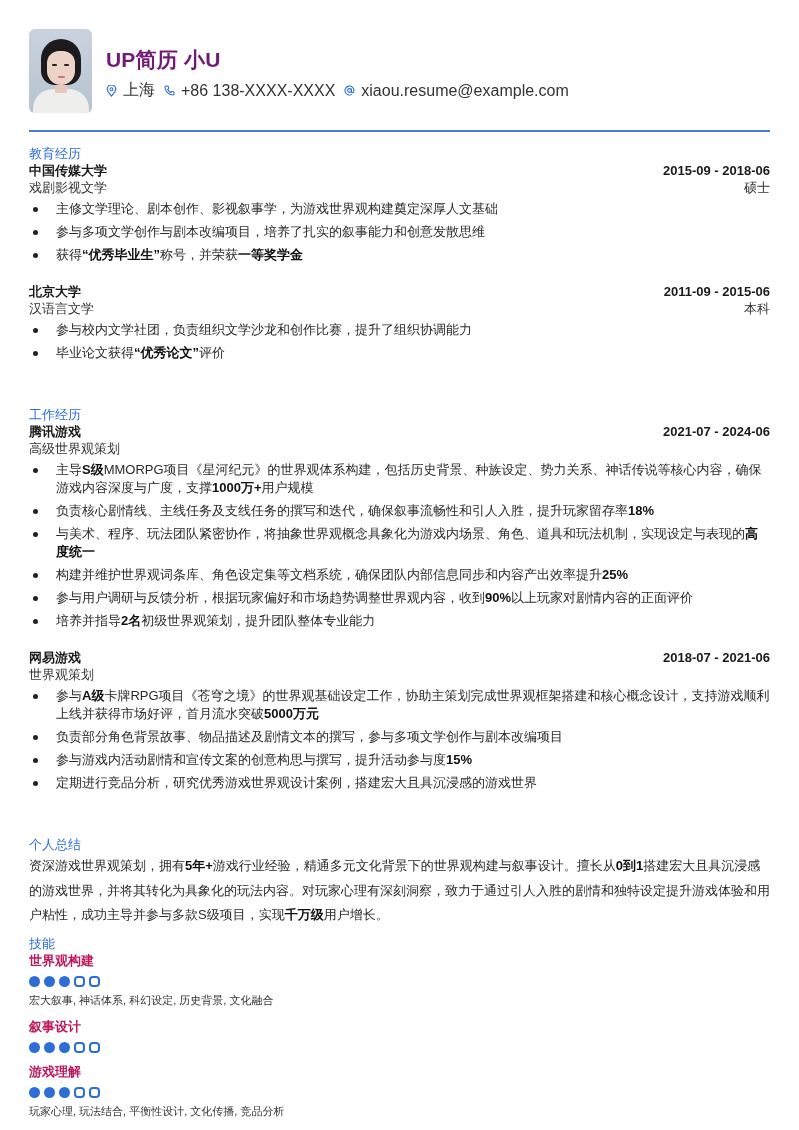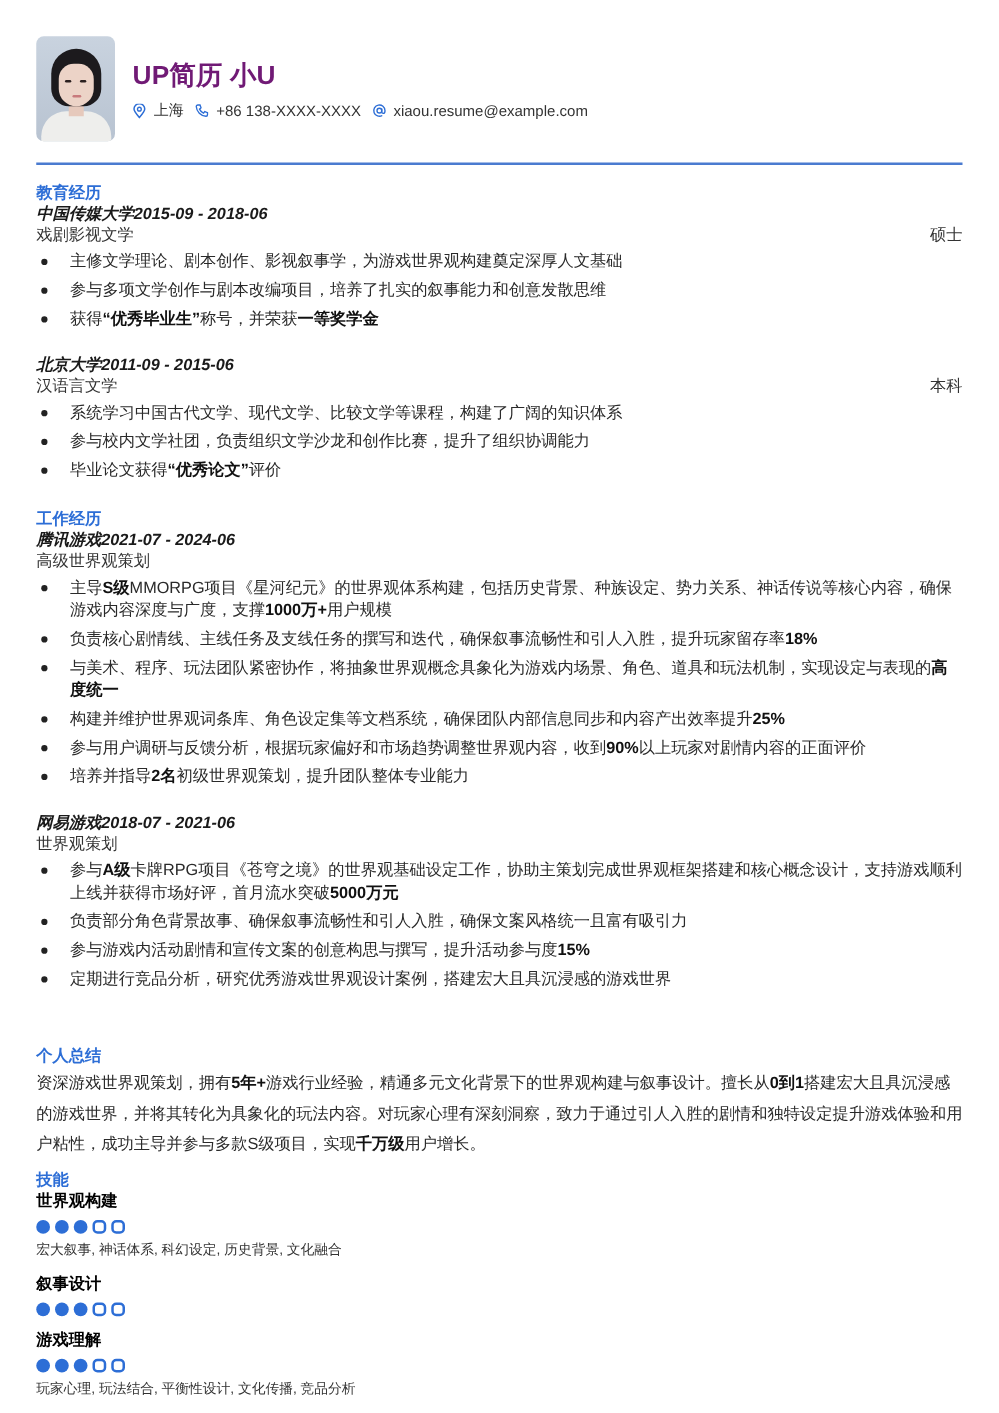--- a/index.html
+++ b/index.html
@@ -23,46 +23,46 @@
   .photo .body { position: absolute; left: 4px; top: 60px; width: 56px; height: 30px; border-radius: 20px 20px 0 0; background: #eeeeec; }
   .photo .eye { position: absolute; top: 35px; width: 5px; height: 2px; background: #2b2020; border-radius: 2px; }
   .photo .lip { position: absolute; left: 29px; top: 47px; width: 7px; height: 2px; background: #c87a7d; border-radius: 2px; }
 
   .name {
     position: absolute; left: 77px; top: 46px;
     font-size: 21px; font-weight: 600; color: #701a75; letter-spacing: 0.2px;
   }
   .contacts {
     position: absolute; left: 77px; top: 80px; display: flex; align-items: center;
-    font-size: 12px; color: #333;
+    font-size: 16px; color: #333;
   }
   .contact { display: flex; align-items: center; margin-right: 9px; }
   .contact svg { margin-right: 6px; }
   .divider { position: absolute; left: 0; top: 130px; width: 741px; height: 2px; background: #4a7bd0; }
 
   
-  .section-title { font-size: 13px; color: #2d6ed6; font-weight: 700; line-height: 16px; }
-  .entry-head { display: flex; align-items: baseline; font-style: italic; }
+  .section-title { font-size: 13px; color: #2d6ed6; font-weight: 400; line-height: 16px; }
+  .entry-head { display: flex; justify-content: space-between; align-items: baseline; }
   .entry-name { font-size: 13px; font-weight: 700; color: #1a1a1a; line-height: 17px; }
   .entry-date { font-size: 13px; font-weight: 700; color: #1a1a1a; line-height: 17px; }
   .entry-sub { display: flex; justify-content: space-between; font-size: 13px; color: #333; line-height: 17px; align-items: flex-end; }
   ul.bullets { list-style: none; margin: 4px 0 0 0; padding: 0; }
   ul.bullets li {
     position: relative; padding-left: 27px; font-size: 13px; color: #2a2a2a;
     line-height: 18px; margin-bottom: 5px;
   }
   ul.bullets li::before {
     content: ""; position: absolute; left: 4px; top: 7px; width: 5px; height: 5px;
     border-radius: 50%; background: #222;
   }
   b { font-weight: 700; color: #111; }
 
   .summary { font-size: 13px; line-height: 24.5px; color: #2a2a2a; margin-top: 1px; }
 
-  .skill-name { font-size: 13px; font-weight: 700; color: #000000; line-height: 17px; }
+  .skill-name { font-size: 13px; font-weight: 700; color: #be185d; line-height: 17px; }
   .dots { display: flex; margin-top: 7px; height: 11px; }
   .dot { width: 11px; height: 11px; border-radius: 50%; margin-right: 4px; box-sizing: border-box; }
   .dot.on { background: #2d6ed6; }
   .dot.off { border: 2px solid #2d6ed6; background: #fff; border-radius: 4px; }
   .skill-tags { font-size: 11px; color: #333; line-height: 15px; margin-top: 6px; }
 </style>
 </head>
 <body>
 
 <div class="page">
@@ -126,21 +126,20 @@
   <div style="position:absolute; top:283px; left:0; width:741px;">
     <div class="entry-head">
       <span class="entry-name">北京大学</span>
       <span class="entry-date">2011-09 - 2015-06</span>
     </div>
     <div class="entry-sub">
       <span>汉语言文学</span>
       <span>本科</span>
     </div>
     <ul class="bullets">
-        <li><span>系统学习中国古代文学、现代文学、比较文学等课程，构建了广阔的知识体系</span></li>
         <li><span>参与校内文学社团，负责组织文学沙龙和创作比赛，提升了组织协调能力</span></li>
         <li><span>毕业论文获得</span><b>“优秀论文”</b><span>评价</span></li>
       </ul>
   </div>
 
   <div style="position:absolute; top:407px; left:0; width:741px;">
     <div class="section-title">工作经历</div>
     <div>
       <div class="entry-head">
         <span class="entry-name">腾讯游戏</span>
@@ -163,21 +162,21 @@
   <div style="position:absolute; top:649px; left:0; width:741px;">
     <div class="entry-head">
       <span class="entry-name">网易游戏</span>
       <span class="entry-date">2018-07 - 2021-06</span>
     </div>
     <div class="entry-sub">
         <span>世界观策划</span>
       </div>
     <ul class="bullets">
         <li><span>参与</span><b>A级</b><span>卡牌RPG项目《苍穹之境》的世界观基础设定工作，协助主策划完成世界观框架搭建和核心概念设计，支持游戏顺利上线并获得市场好评，首月流水突破</span><b>5000万元</b></li>
-        <li><span>负责部分角色背景故事、确保叙事流畅性和引人入胜，确保文案风格统一且富有吸引力</span></li>
+        <li><span>负责部分角色背景故事、物品描述及剧情文本的撰写，参与多项文学创作与剧本改编项目</span></li>
         <li><span>参与游戏内活动剧情和宣传文案的创意构思与撰写，提升活动参与度</span><b>15%</b></li>
         <li><span>定期进行竞品分析，研究优秀游戏世界观设计案例，搭建宏大且具沉浸感的游戏世界</span></li>
       </ul>
   </div>
 
   <div style="position:absolute; top:837px; left:0; width:741px;">
     <div class="section-title">个人总结</div>
     <div class="summary"><span>资深游戏世界观策划，拥有</span><b>5年+</b><span>游戏行业经验，精通多元文化背景下的世界观构建与叙事设计。擅长从</span><b>0到1</b><span>搭建宏大且具沉浸感的游戏世界，并将其转化为具象化的玩法内容。对玩家心理有深刻洞察，致力于通过引人入胜的剧情和独特设定提升游戏体验和用户粘性，成功主导并参与多款S级项目，实现</span><b>千万级</b><span>用户增长。</span></div>
   </div>
 

